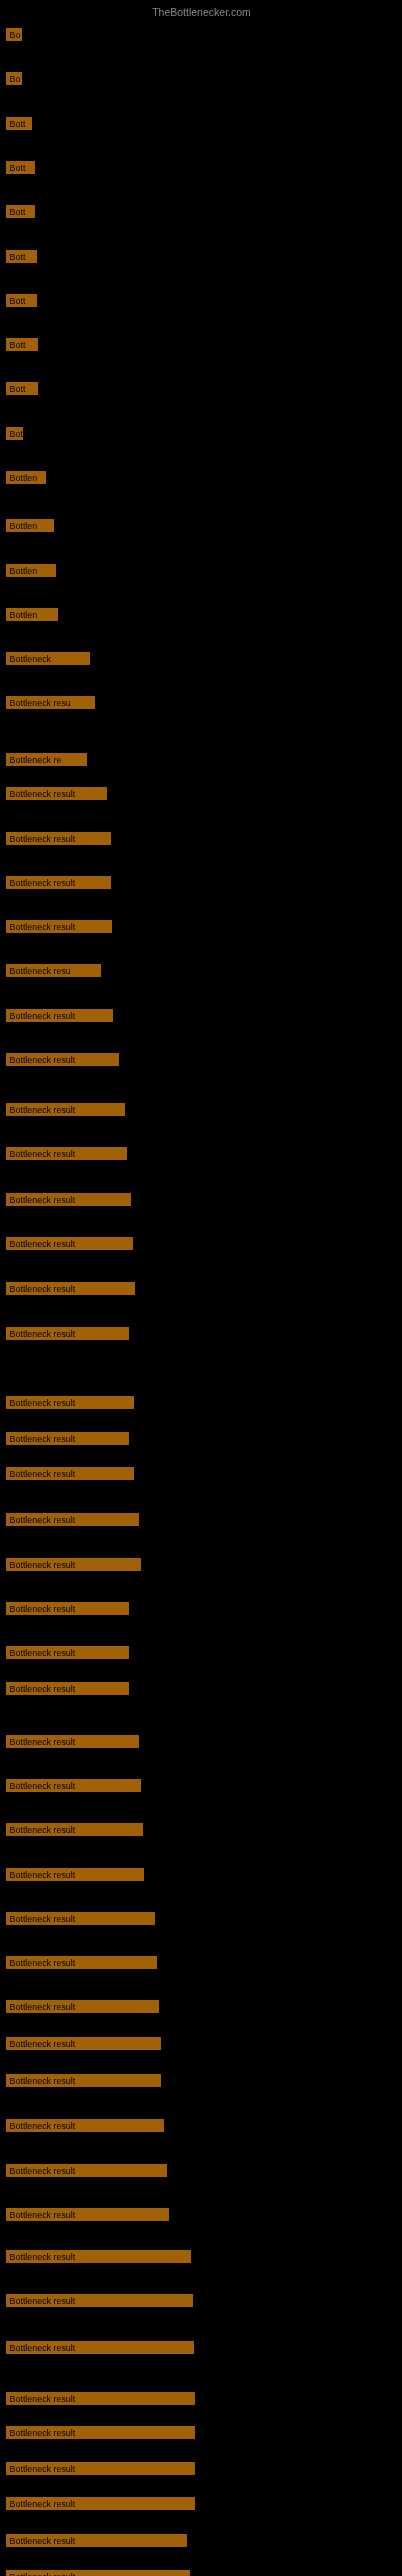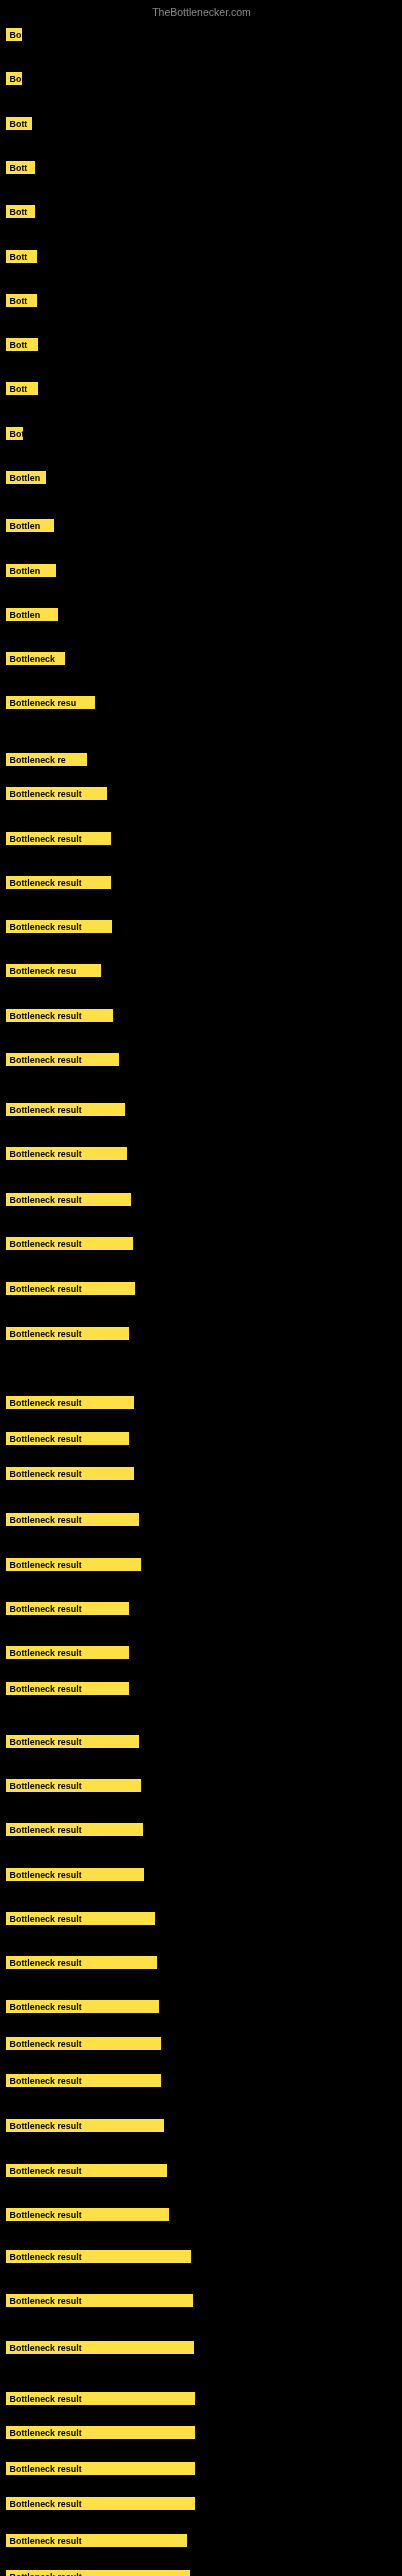--- a/index.html
+++ b/index.html
@@ -24,24 +24,24 @@
       left: 0;
       right: 0;
     }
     .bar-container {
       position: absolute;
       left: 6.4px;
       display: flex;
       align-items: center;
     }
     .bar-label {
-      background-color: #fde047;
+      background-color: #a16207;
       color: #000;
       font-size: 8.9px;
-      font-weight: bold;
+      font-weight: normal;
       white-space: nowrap;
       padding: 1.6px 3.2px;
       display: inline-block;
     }
   </style>
 </head>
 <body>
 
 <span class="site-title">TheBottlenecker.com</span>
 
@@ -82,21 +82,21 @@
     <div class="bar-container" style="top: 519px;">
       <span class="bar-label" style="width: 48px; overflow: hidden;">Bottlen</span>
     </div>
     <div class="bar-container" style="top: 564px;">
       <span class="bar-label" style="width: 50px; overflow: hidden;">Bottlen</span>
     </div>
     <div class="bar-container" style="top: 608px;">
       <span class="bar-label" style="width: 52px; overflow: hidden;">Bottlen</span>
     </div>
     <div class="bar-container" style="top: 652px;">
-      <span class="bar-label" style="width: 59px; overflow: hidden;">Bottleneck</span>
+      <span class="bar-label" style="width: 84px; overflow: hidden;">Bottleneck</span>
     </div>
     <div class="bar-container" style="top: 696px;">
       <span class="bar-label" style="width: 89px; overflow: hidden;">Bottleneck resu</span>
     </div>
     <div class="bar-container" style="top: 753px;">
       <span class="bar-label" style="width: 81px; overflow: hidden;">Bottleneck re</span>
     </div>
     <div class="bar-container" style="top: 787px;">
       <span class="bar-label" style="width: 101px; overflow: hidden;">Bottleneck result</span>
     </div>

